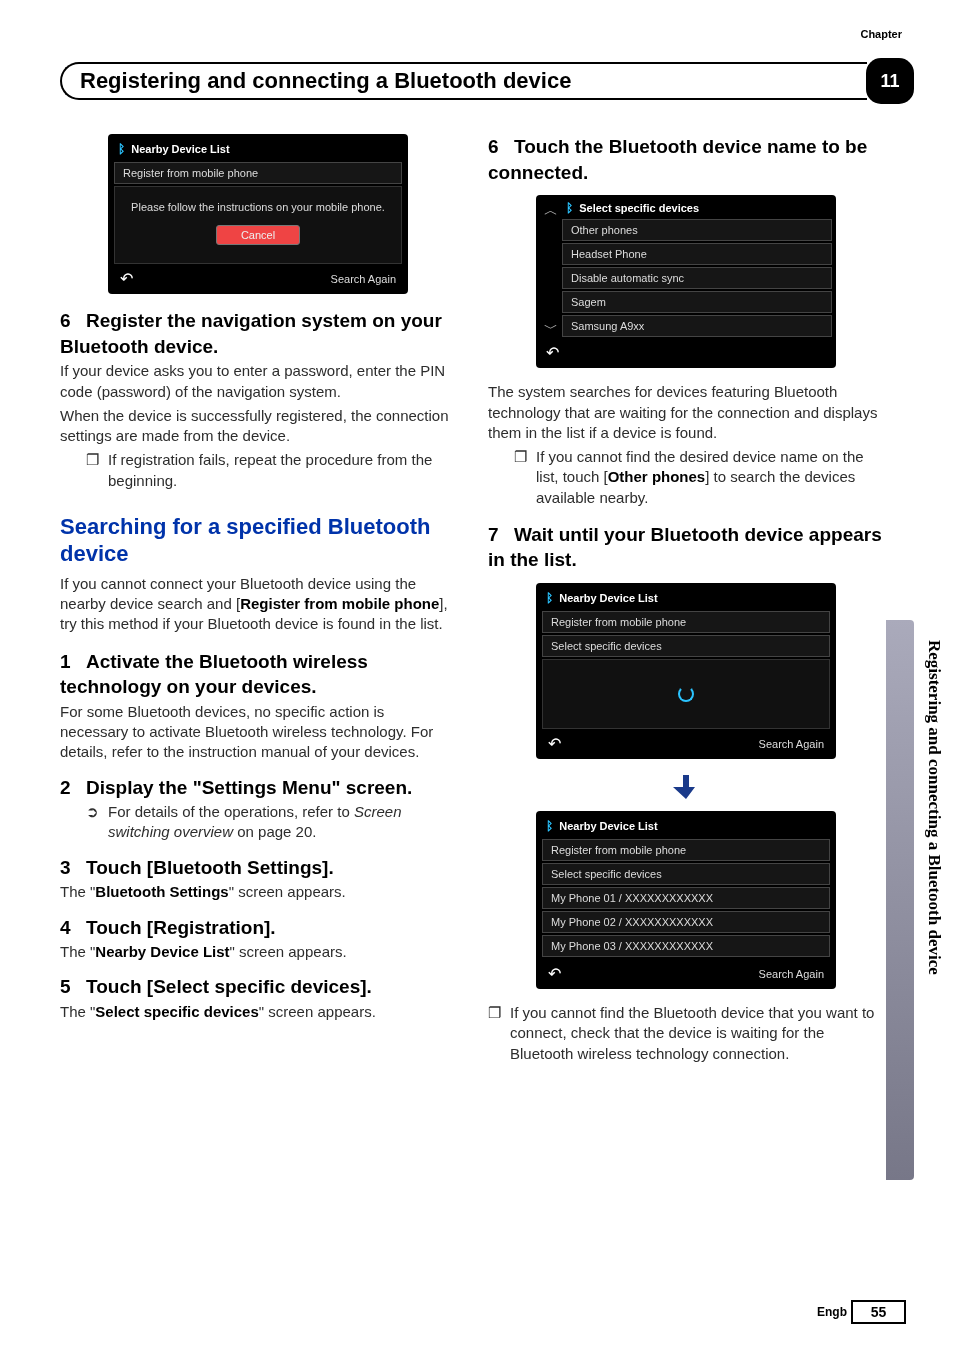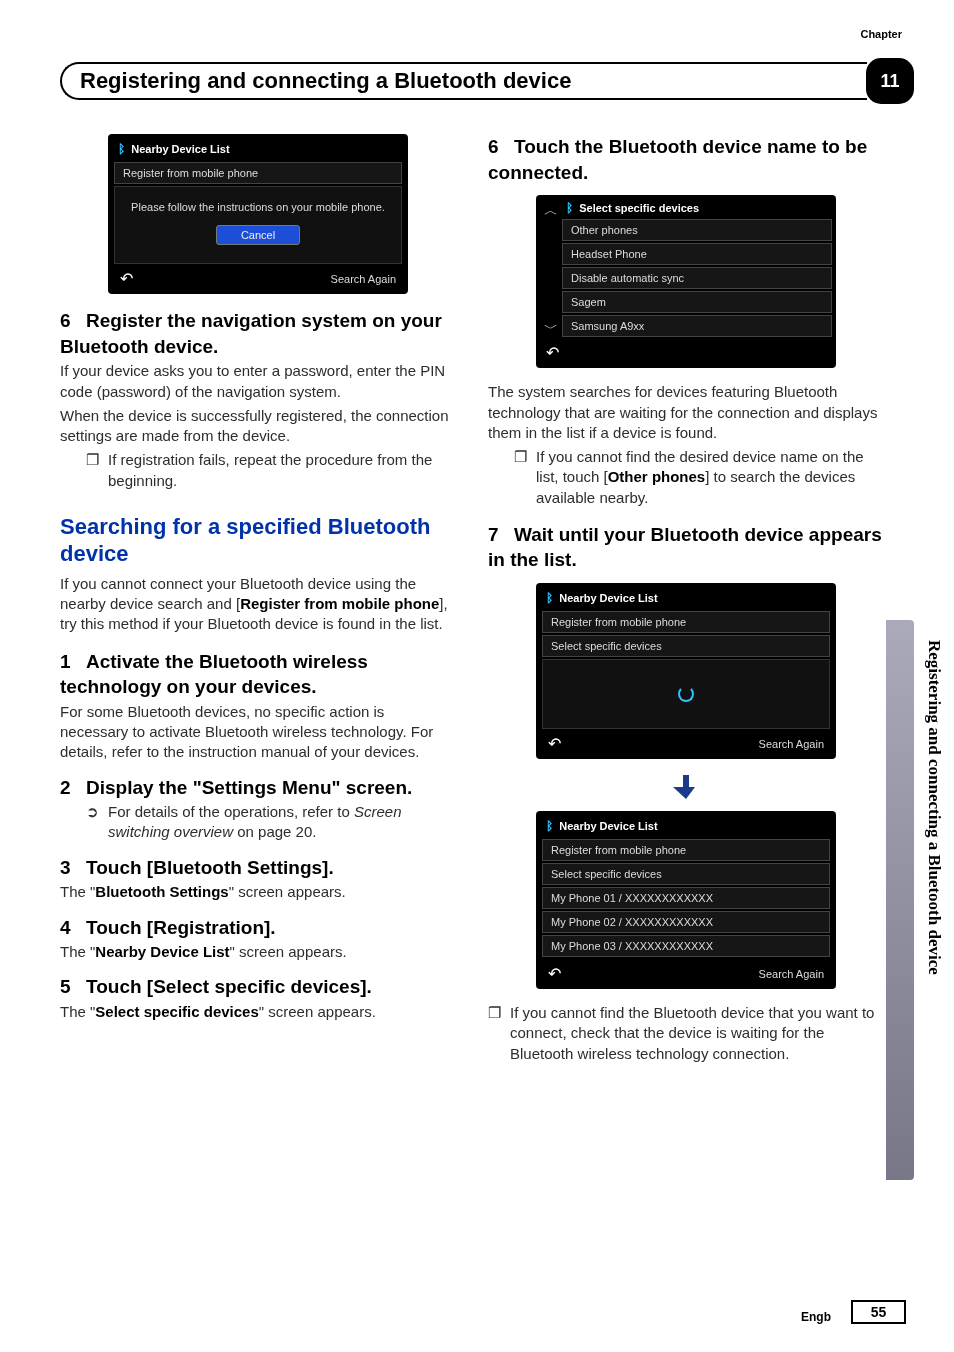--- a/index.html
+++ b/index.html
@@ -35,21 +35,21 @@
   .col { flex: 1; min-width: 0; }
   .screenshot {
     background: #000; border-radius: 4px; color: #fff;
     font-size: 11px; padding: 6px; margin-bottom: 14px;
   }
   .ss-center { width: 300px; margin: 0 auto 14px; }
   .ss-titlebar { display: flex; align-items: center; gap: 6px; padding: 2px 4px 6px; font-weight: bold; color: #fff; }
   .bt-icon { color: #2bc4ff; font-size: 12px; }
   .ss-row { border: 1px solid #444; background: #161616; padding: 4px 8px; margin-bottom: 2px; color: #ddd; }
   .ss-msgbox { border: 1px solid #333; background: #111; padding: 14px 8px 18px; text-align: center; color: #ddd; }
-  .ss-cancel { display: inline-block; margin-top: 12px; padding: 3px 24px; border: 1px solid #777; border-radius: 3px; background: #1d4ed8; color:#eee; }
+  .ss-cancel { display: inline-block; margin-top: 12px; padding: 3px 24px; border: 1px solid #777; border-radius: 3px; background: #ef4444; color:#eee; }
   .ss-footer { display: flex; justify-content: space-between; align-items: center; padding: 5px 6px 0; color: #ddd; }
   .ss-back { font-size: 16px; color:#fff; }
   .ss-body { display: flex; }
   .ss-side { width: 22px; display:flex; flex-direction:column; justify-content:space-between; align-items:center; padding:4px 0; }
   .ss-side .chev { color: #aaa; font-size: 14px; line-height:1; }
   .ss-list { flex:1; }
   .step-head-block { font-weight: bold; font-size: 19px; line-height: 1.35; margin-bottom: 2px; }
   .step-head-block .num { display: inline-block; width: 26px; }
   p.body { font-size: 15px; line-height: 1.35; color: #2d2d2d; margin-bottom: 4px; }
   .bullet { display: flex; margin-left: 26px; font-size: 15px; line-height: 1.35; color:#2d2d2d; margin-bottom: 4px; }
@@ -63,21 +63,21 @@
     width: 28px; height: 560px;
     background: linear-gradient(#aab, #778);
     border-radius: 0 4px 4px 0;
   }
   .vtext {
     position: absolute; right: 10px; top: 640px;
     writing-mode: vertical-rl;
     font-family: Georgia, 'Times New Roman', serif;
     font-size: 17px; font-weight: bold; color: #000;
   }
-  .footer { position: absolute; bottom: 28px; right: 48px; display:flex; align-items:flex-end; gap:20px; font-size:12px; font-weight:bold; }
+  .footer { position: absolute; bottom: 28px; right: 48px; display:flex; align-items:center; gap:4px; font-size:12px; font-weight:bold; }
   .pg-circle { width: 55px; height: 24px; border: 2px solid #000; border-radius: 0; display:flex; align-items:center; justify-content:center; font-size:14px; }
   .spinner-box { border: 1px solid #333; background:#111; height:70px; display:flex; align-items:center; justify-content:center; }
   .spinner { width: 16px; height:16px; border:2px solid #2bc4ff; border-top-color: transparent; border-radius:50%; }
   .col-right { padding-right: 30px; }
 </style>
 </head>
 <body>
 
 <div class="chapter-label">Chapter</div>
 

